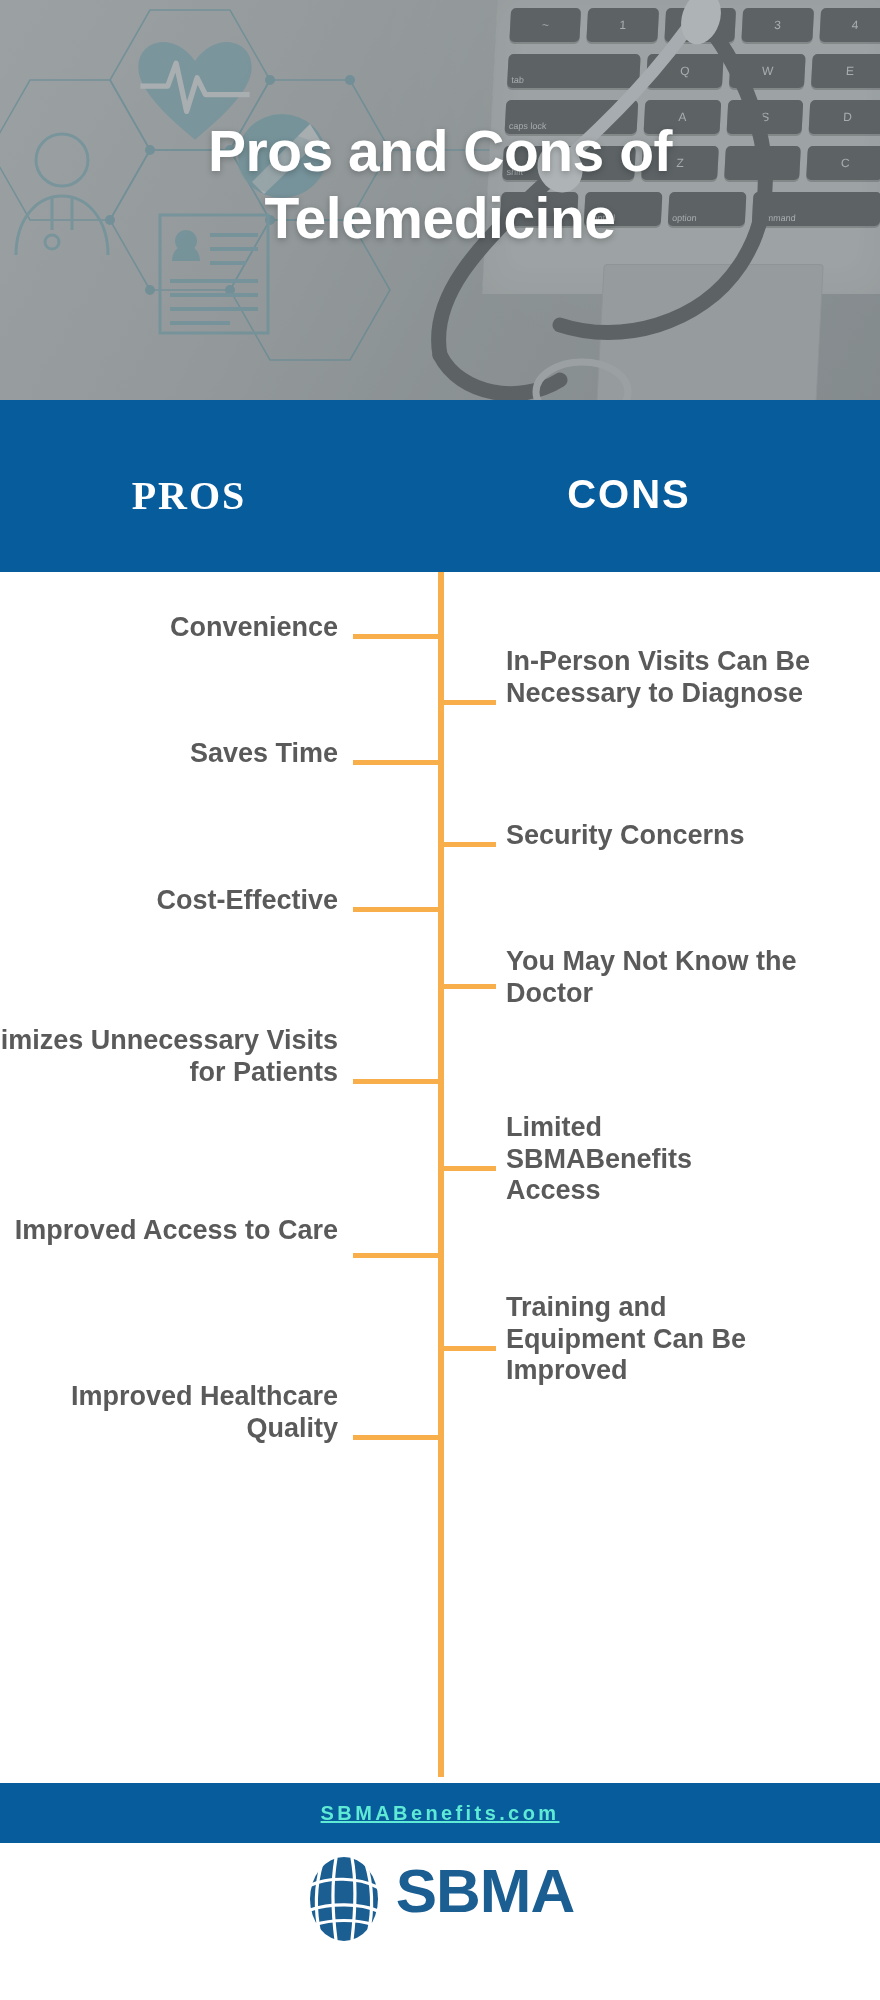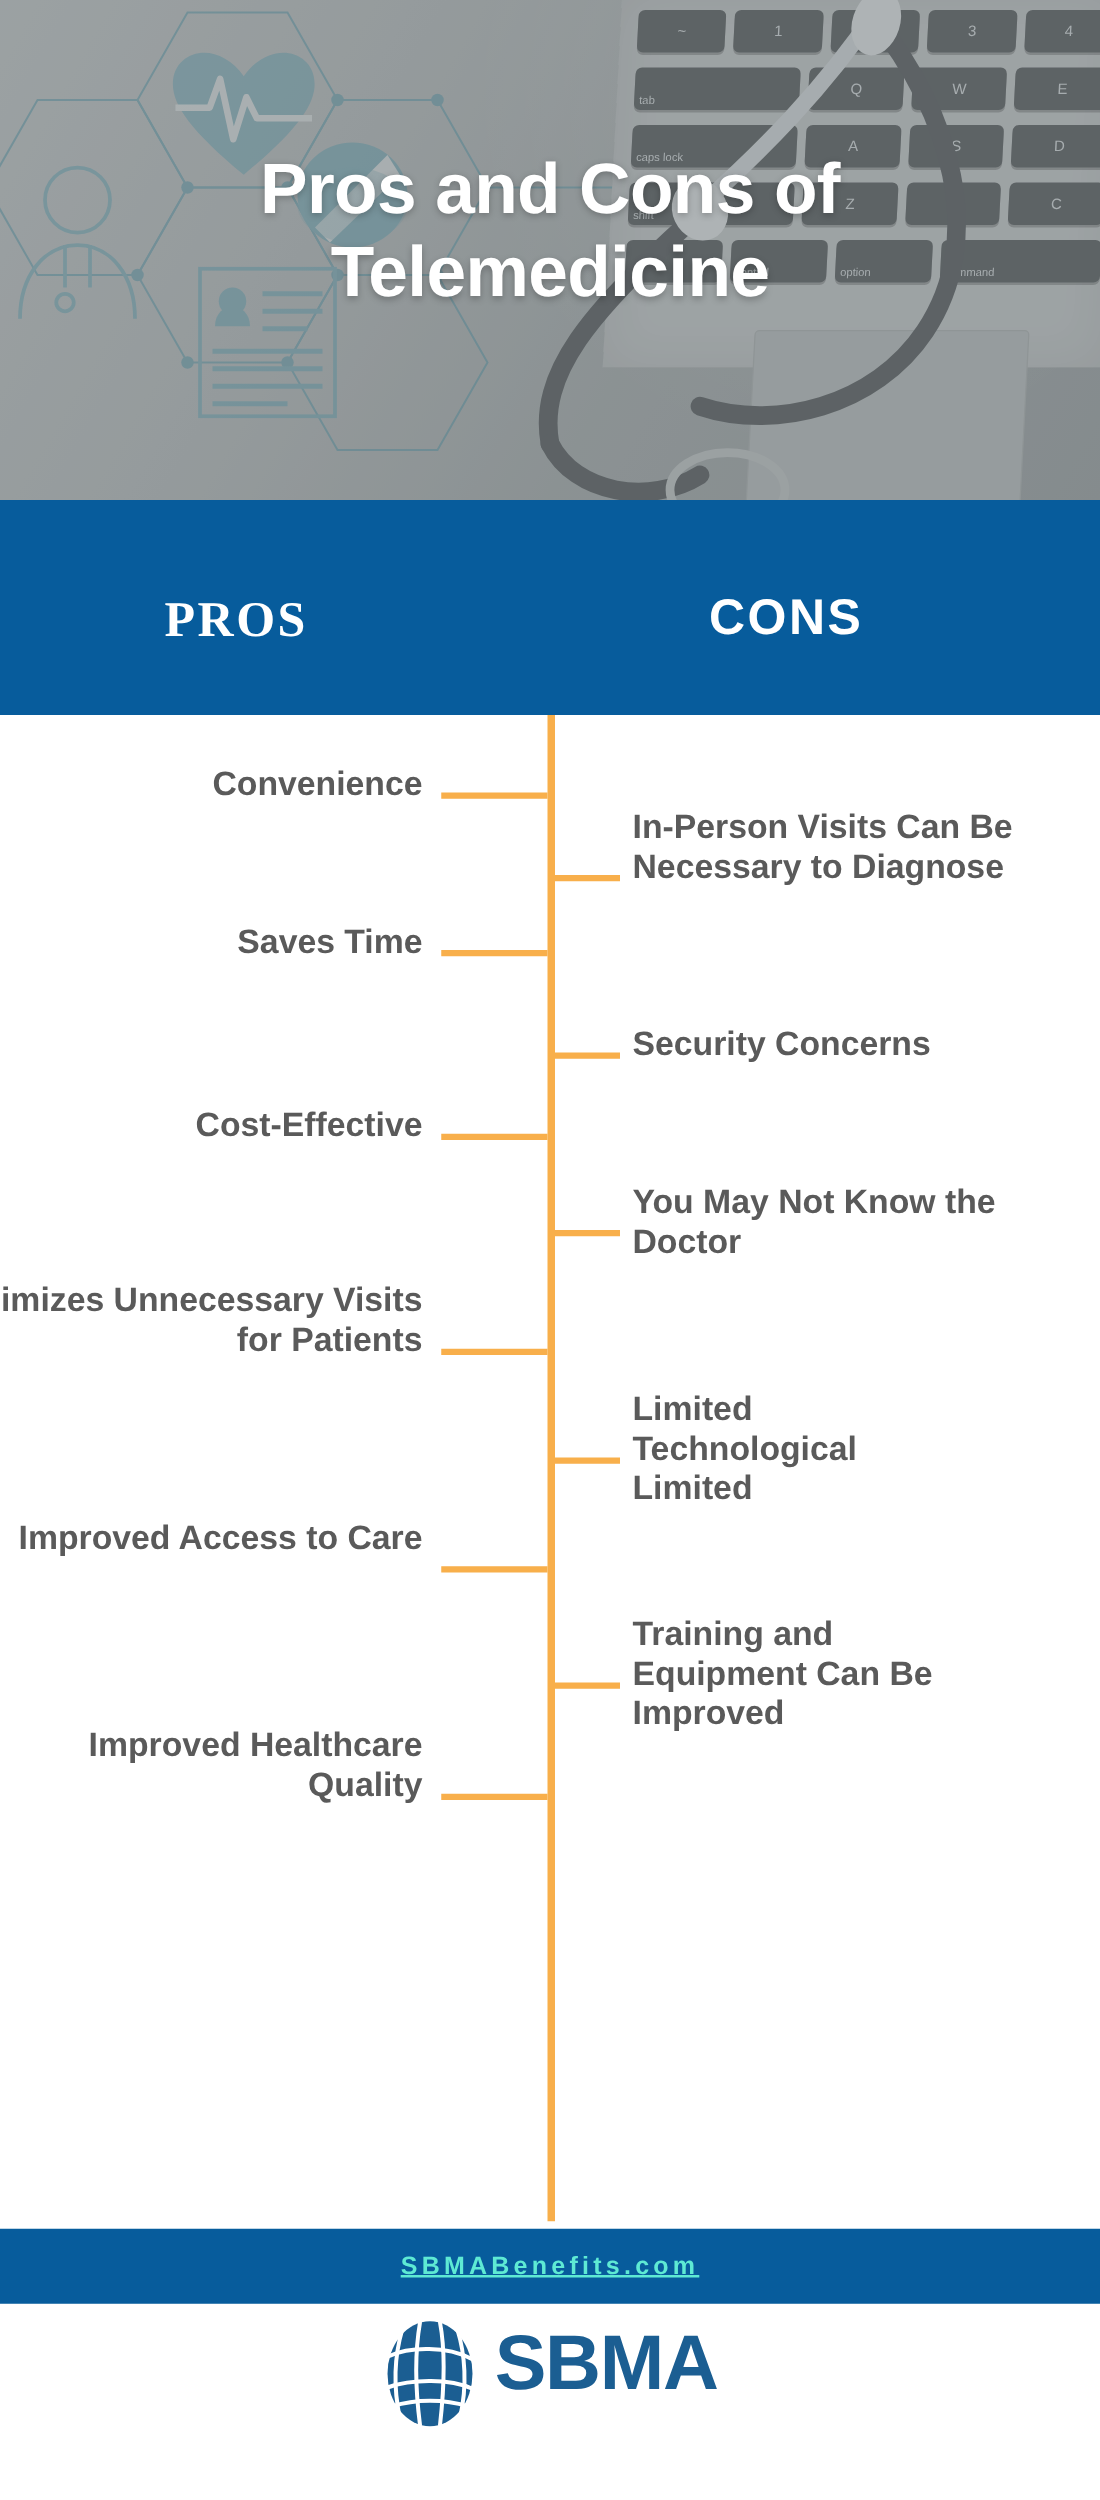--- a/index.html
+++ b/index.html
@@ -276,21 +276,21 @@
   <div class="node" style="left:438px; top:270px;">
     <div class="connector conn-right"></div>
     <div class="item-text right-text" style="top:-22px; width:330px;">Security Concerns</div>
   </div>
   <div class="node" style="left:438px; top:412px;">
     <div class="connector conn-right"></div>
     <div class="item-text right-text" style="top:-38px; width:330px;">You May Not Know the Doctor</div>
   </div>
   <div class="node" style="left:438px; top:594px;">
     <div class="connector conn-right"></div>
-    <div class="item-text right-text" style="top:-54px; width:230px;">Limited Technological Limited</div>
+    <div class="item-text right-text" style="top:-54px; width:230px;">Limited SBMABenefits Access</div>
   </div>
   <div class="node" style="left:438px; top:774px;">
     <div class="connector conn-right"></div>
     <div class="item-text right-text" style="top:-54px; width:260px;">Training and Equipment Can Be Improved</div>
   </div>
 </div>
 
 <div class="footer-band">
   <span class="footer-url">SBMABenefits.com</span>
 </div>

